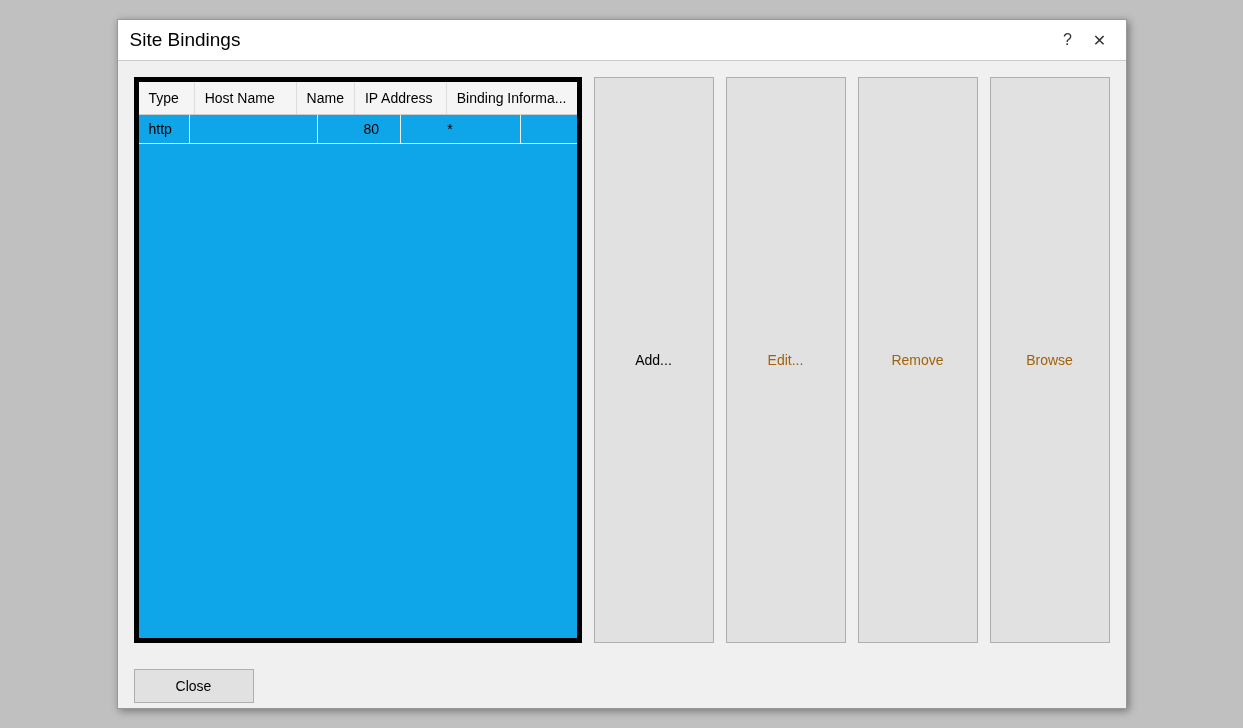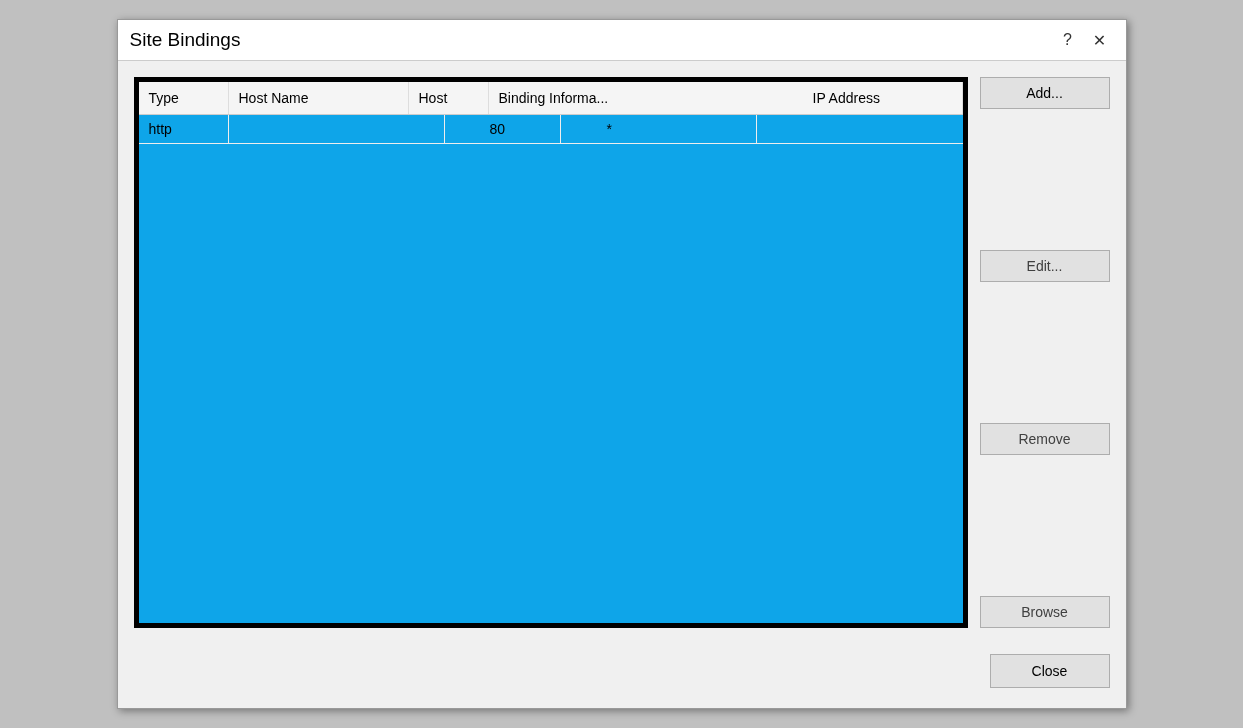--- a/index.html
+++ b/index.html
@@ -127,46 +127,47 @@
     }
 
     .cell-type { width: 90px; }
     .cell-hostname { width: 180px; }
     .cell-port { width: 80px; padding-left: 9px; }
     .cell-ip { width: 160px; }
     .cell-binding { flex: 1; border-right: none; }
 
     .btn-area {
       display: flex;
-      flex-direction: column;
-      gap: 6px;
+      flex-direction: row;
+      gap: 0;
       min-width: 130px;
       justify-content: space-between;
     }
 
     .action-btn {
       background: #e1e1e1;
       border: 1px solid #adadad;
       padding: 7px 14px;
       cursor: pointer;
       font-size: 14px;
       text-align: center;
       color: #000;
       min-width: 120px;
     }
 
     .action-btn:disabled {
-      color: #404040;
+      color: #a16207;
       cursor: default;
+      margin-left: 12px;
     }
 
     .dialog-footer {
       display: flex;
-      justify-content: flex-end;
-      padding: 10px 16px 20px 16px;
+      justify-content: flex-start;
+      padding: 10px 16px 5px 16px;
     }
 
     .close-btn {
       background: #e1e1e1;
       border: 1px solid #adadad;
       padding: 8px 28px;
       cursor: pointer;
       font-size: 14px;
       color: #000;
       min-width: 120px;
@@ -186,23 +187,23 @@
       <button class="title-btn">✕</button>
     </div>
   </div>
 
   <div class="dialog-body">
 
     <div class="table-area">
       <div class="table-header">
         <div class="col-header col-type">Type</div>
         <div class="col-header col-hostname">Host Name</div>
-        <div class="col-header col-port">Host</div>
+        <div class="col-header col-port">Name</div>
+        <div class="col-header col-ip">IP Address</div>
         <div class="col-header col-binding">Binding Informa...</div>
-        <div class="col-header col-ip">IP Address</div>
       </div>
       <div class="table-body">
 
       <div class="table-row">
       <div class="col-cell cell-type">http</div>
       <div class="col-cell cell-hostname"></div>
       <div class="col-cell cell-port">80</div>
       <div class="col-cell cell-ip">*</div>
       <div class="col-cell cell-binding"></div>
     </div>

